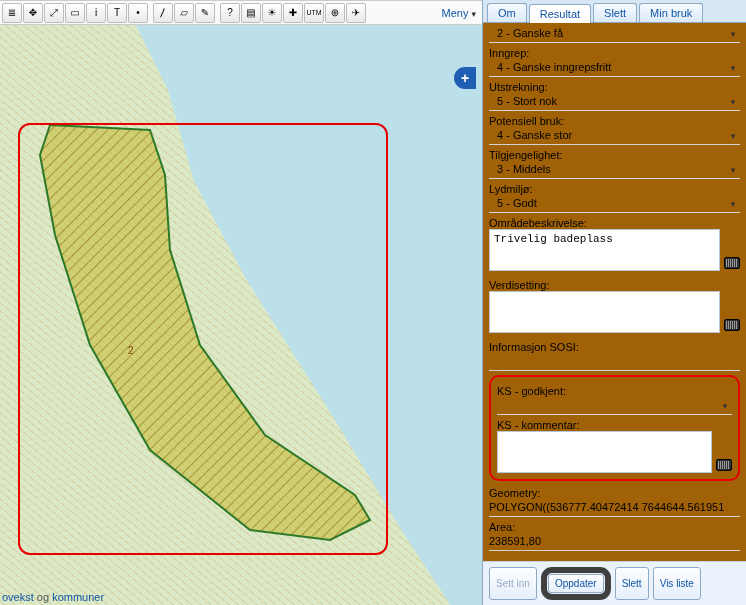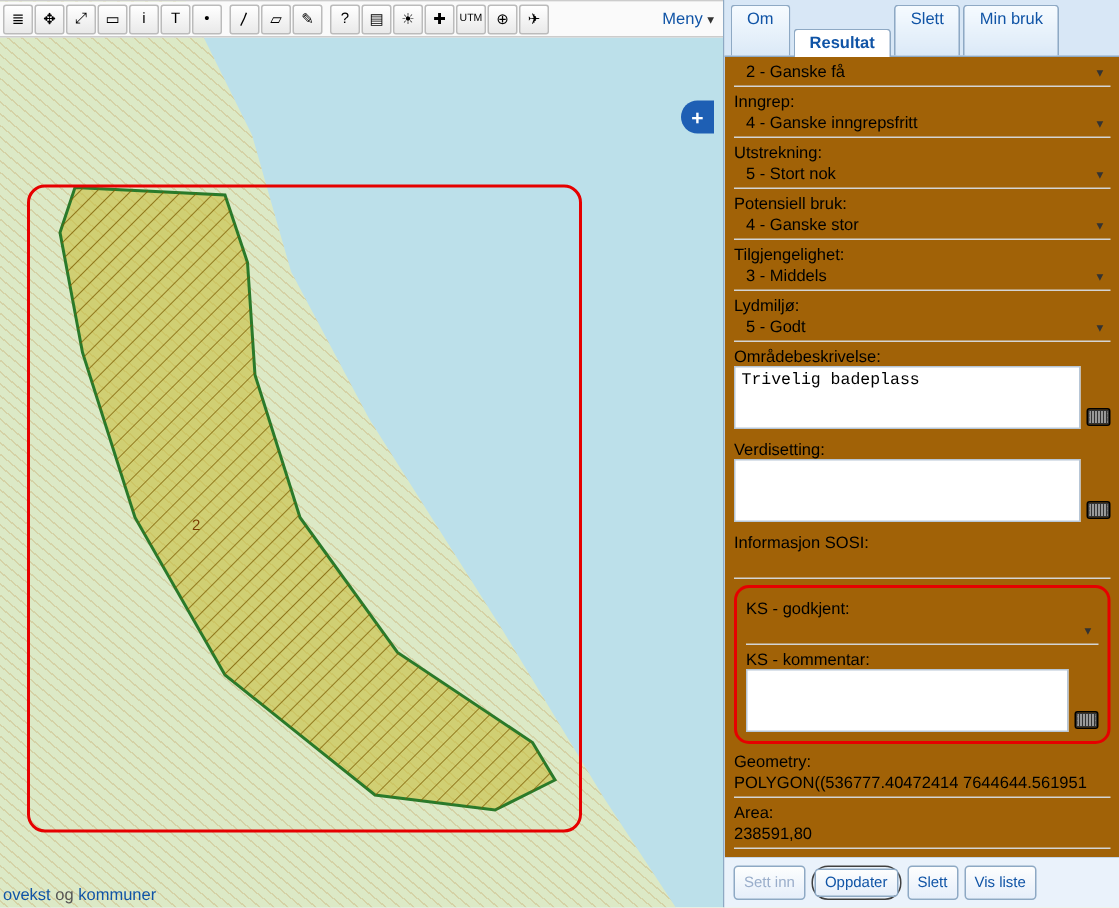--- a/index.html
+++ b/index.html
@@ -114,22 +114,22 @@
     border: 1px solid #8ea9c4;
     border-bottom: none;
     background: linear-gradient(#f6fbff,#dbe9f7);
     border-radius: 3px 3px 0 0;
     color: #1054a6;
     cursor: pointer;
     font-size: 11px;
   }
   .tab.active {
     background: #fff;
-    font-weight: bold;
-    position: relative; top: 1px; margin-top: 15px;
+    font-weight: normal;
+    position: relative; top: 1px;
   }
 
   .form-scroll {
     flex: 1; overflow-y: auto;
     background: #a16207;
     padding: 2px 6px 16px 6px;
   }
   .field-label { color: #000; margin-top: 4px; }
   .select-row {
     display: flex; align-items: center;
@@ -190,21 +190,21 @@
     flex: none;
     padding: 3px 6px;
     border: 1px solid #8ea9c4;
     background: linear-gradient(#fdfefe,#e5eefa);
     border-radius: 3px;
     color: #1054a6; font-size: 10px;
     cursor: pointer;
   }
   .btn.disabled { color: #9aaecb; cursor: default; }
   .btn-wrap-highlight {
-    border: 1px solid #404040;
+    border: 6px solid #404040;
     border-radius: 11px;
     padding: 1px;
   }
   .btn-wrap-highlight .btn { margin:0; }
   .tri::after{content:"▾"; font-size:9px; color:#333;}
 </style>
 </head>
 <body>
 
 <div class="app">

